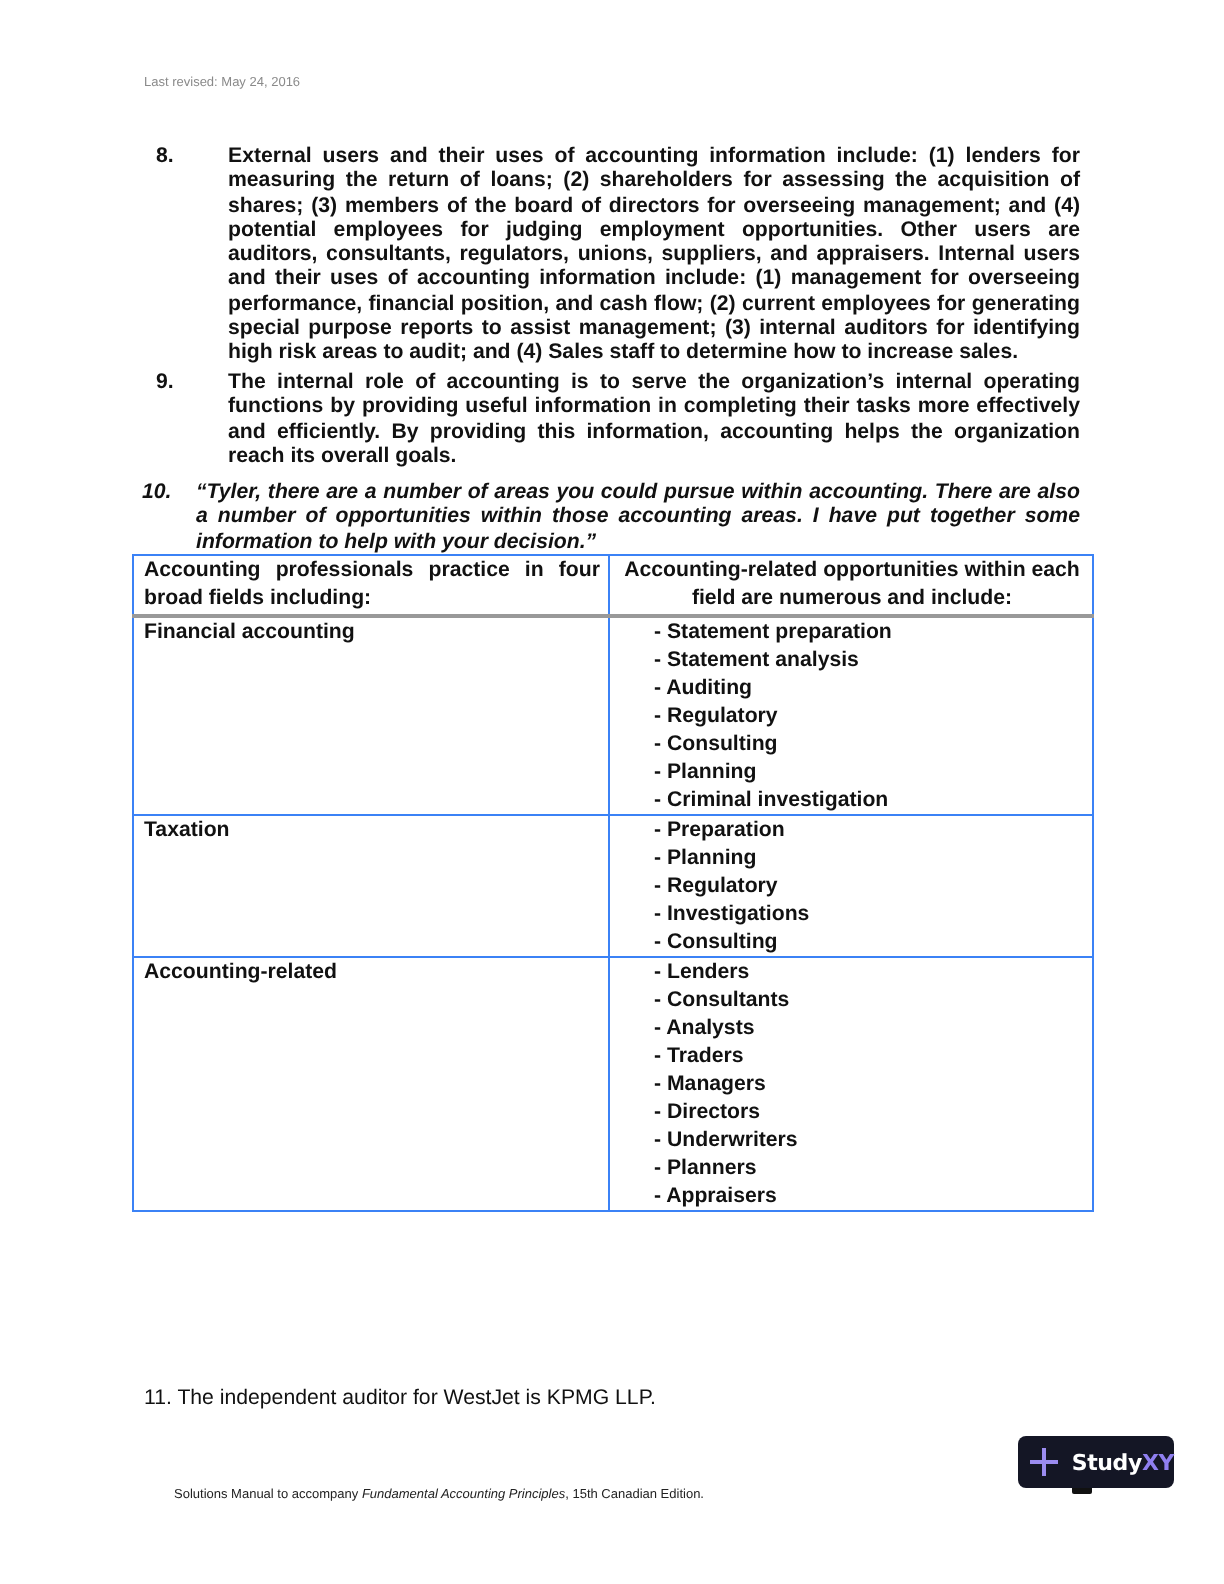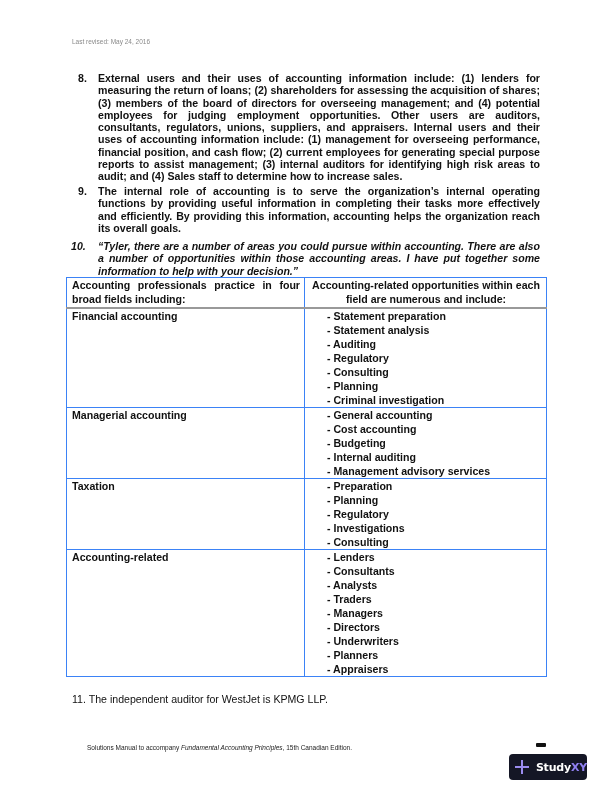--- a/index.html
+++ b/index.html
@@ -19,21 +19,21 @@
     }
     .item {
       position: absolute; left: 78px; width: 462px;
       font-size: 10.6px; font-weight: bold; line-height: 12.3px;
       text-align: justify;
     }
     .item .num {
       position: absolute; left: 0; top: 0;
     }
     .item .txt {
-      display: block; margin-left: 20px;
+      display: block; margin-left: 36px;
     }
     .item.n10 { left: 71px; width: 469px; }
     .item.n10 .txt { margin-left: 27px; }
     #item8 { top: 72px; }
     #item9 { top: 185px; }
     #item10 { top: 240px; font-style: italic; }
 
     table.fields {
       position: absolute; left: 66px; top: 277px;
       width: 481px; border-collapse: collapse;
@@ -60,21 +60,21 @@
       font-size: 6.5px; color: #222;
     }
     .footer i { font-style: italic; }
 
     .page-num-stub {
       position: absolute; left: 536px; top: 743px;
       width: 10px; height: 4px; background: #111;
       border-radius: 1px;
     }
     .studyxy {
-      position: absolute; left: 509px; top: 754px;
+      position: absolute; left: 509px; top: 718px;
       width: 78px; height: 26px; background: #141625;
       border-radius: 4px; display: flex; align-items: center;
       padding-left: 6px; color: #fff; gap: 16px;
     }
     .studyxy .plus {
       width: 14px; height: 14px; position: relative; margin-right: 4px;
     }
     .studyxy .plus::before, .studyxy .plus::after {
       content: ""; position: absolute; background: #9b8cf0;
     }
@@ -120,30 +120,20 @@
           <span class="opp">- Statement preparation</span>
           <span class="opp">- Statement analysis</span>
           <span class="opp">- Auditing</span>
           <span class="opp">- Regulatory</span>
           <span class="opp">- Consulting</span>
           <span class="opp">- Planning</span>
           <span class="opp">- Criminal investigation</span>
         </td>
       </tr>
       <tr>
-        <td class="c1">Managerial accounting</td>
-        <td class="c2">
-          <span class="opp">- General accounting</span>
-          <span class="opp">- Cost accounting</span>
-          <span class="opp">- Budgeting</span>
-          <span class="opp">- Internal auditing</span>
-          <span class="opp">- Management advisory services</span>
-        </td>
-      </tr>
-      <tr>
         <td class="c1">Taxation</td>
         <td class="c2">
           <span class="opp">- Preparation</span>
           <span class="opp">- Planning</span>
           <span class="opp">- Regulatory</span>
           <span class="opp">- Investigations</span>
           <span class="opp">- Consulting</span>
         </td>
       </tr>
       <tr>

